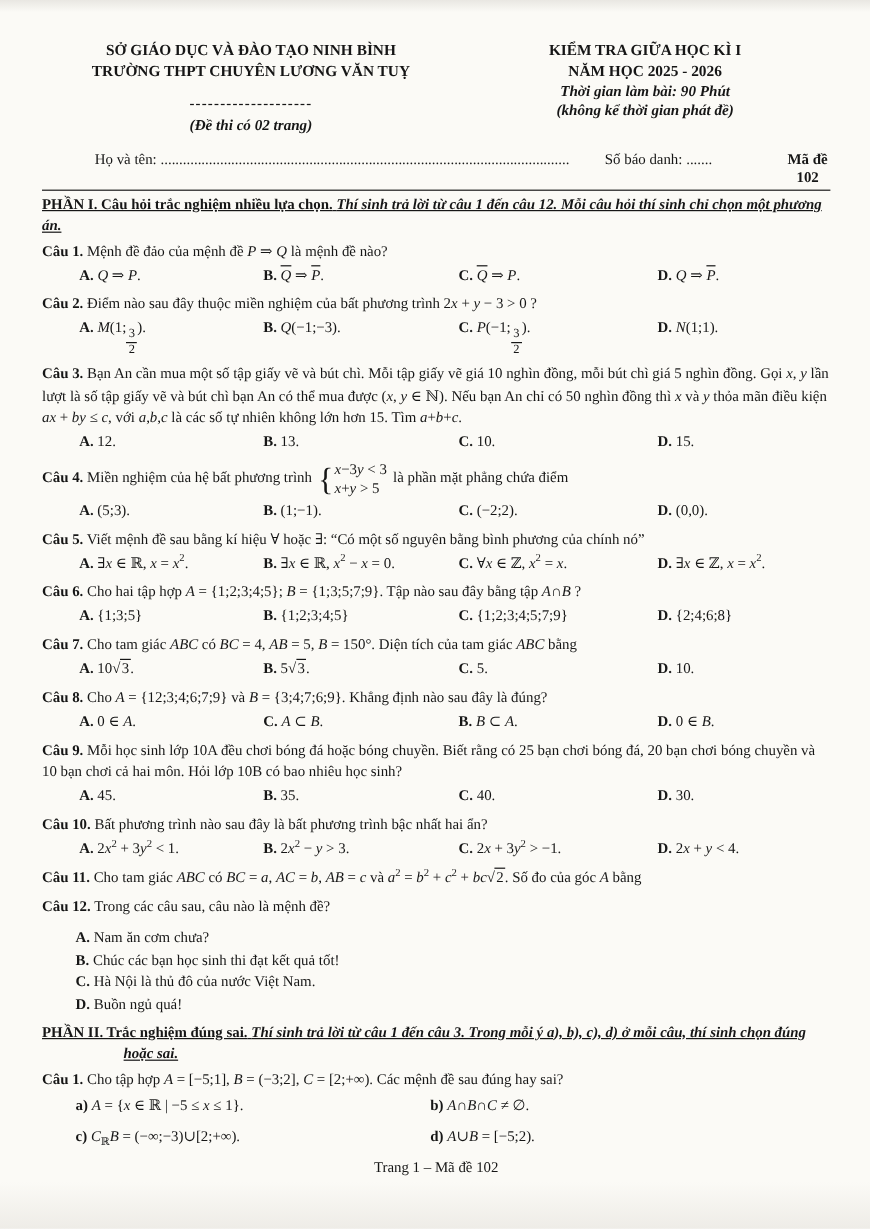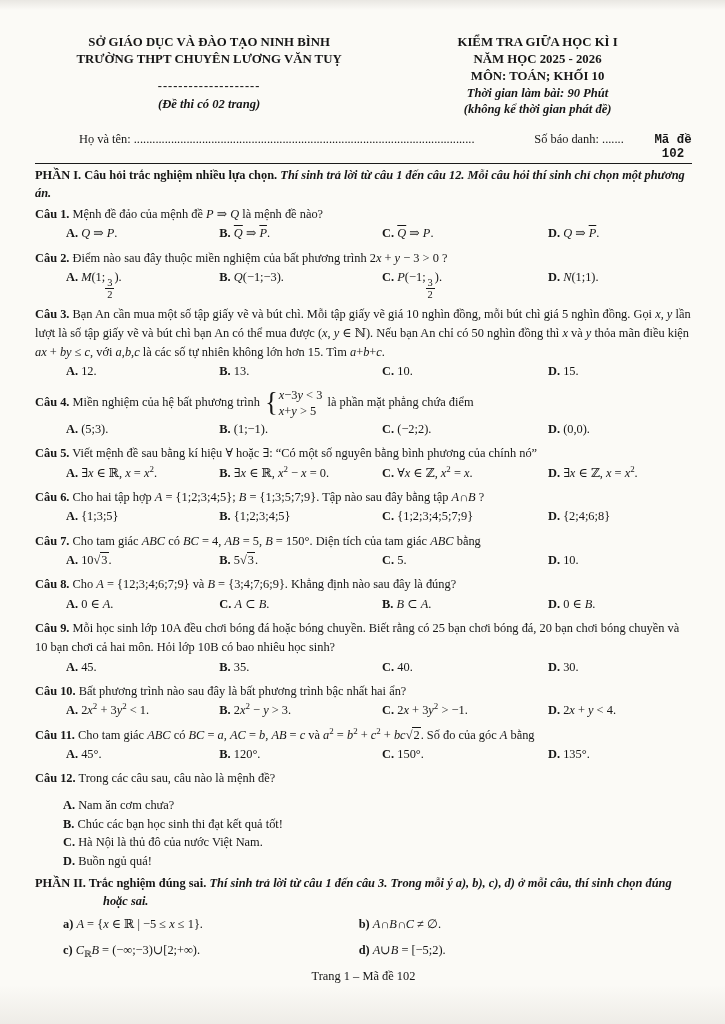--- a/index.html
+++ b/index.html
@@ -18,25 +18,25 @@
   .h-right{width:47%;text-align:center;}
   .h-bold{font-weight:bold;font-size:12.8px;}
   .h-bi{font-weight:bold;font-style:italic;font-size:12.6px;}
   .h-divider{letter-spacing:1px;font-weight:bold;margin-top:14px;line-height:0.8;}
   .h-note{margin-top:4px;}
 
   
   .info-row{display:flex;align-items:baseline;margin-top:14px;padding-bottom:2px;
             border-bottom:1.7px solid #1b1b1b;}
   .info-name{flex:0 0 425px;white-space:nowrap;overflow:hidden;margin-left:44px;}
-  .info-sbd{flex:0 0 150px;white-space:nowrap;overflow:hidden;text-align:center;}
-  .info-code{flex:1;font-weight:bold;text-align:center;font-family:Liberation Mono, monospace;}
-
-  
-  .part-heading{margin:3px 0 2px;line-height:1.45;}
+  .info-sbd{flex:0 0 150px;white-space:nowrap;overflow:hidden;}
+  .info-code{flex:1;font-weight:bold;text-align:center;}
+
+  
+  .part-heading{margin:3px 0 2px;line-height:1.45;text-decoration:underline;}
   .part-heading .pt{font-weight:bold;}
   .part-heading .pi{font-weight:bold;font-style:italic;}
   .hang{padding-left:68px;text-indent:-68px;}
 
   
   .question{margin:0 0 5px;}
   .stem{margin:0;line-height:1.5;}
   .qlabel{font-weight:bold;}
   .options.row4{display:grid;grid-template-columns:24.5% 26% 26.5% 23%;
                 padding-left:31px;margin-top:1px;}
@@ -74,21 +74,20 @@
   <div class="header">
     <div class="h-left">
       <div class="h-bold">SỞ GIÁO DỤC VÀ ĐÀO TẠO NINH BÌNH</div>
       <div class="h-bold">TRƯỜNG THPT CHUYÊN LƯƠNG VĂN TUỴ</div>
       <div class="h-divider">--------------------</div>
       <div class="h-bi h-note">(Đề thi có 02 trang)</div>
     </div>
     <div class="h-right">
       <div class="h-bold">KIỂM TRA GIỮA HỌC KÌ I</div>
       <div class="h-bold">NĂM HỌC 2025 - 2026</div>
-      <div class="h-bold">MÔN: TOÁN; KHỐI 10</div>
       <div class="h-bi">Thời gian làm bài: 90 Phút</div>
       <div class="h-bi">(không kể thời gian phát đề)</div>
     </div>
   </div>
 
   <div class="info-row">
     <div class="info-name"><span>Họ và tên:</span> <span>..............................................................................................................</span></div>
     <div class="info-sbd"><span>Số báo danh:</span> <span>.......</span></div>
     <div class="info-code">Mã đề 102</div>
   </div>
@@ -193,42 +192,37 @@
         <p class="stem"><span class="qlabel">Câu 10.</span> Bất phương trình nào sau đây là bất phương trình bậc nhất hai ẩn?</p>
         <div class="options row4">
           <span class="option"><span class="okey">A.</span> 2<i>x</i><sup>2</sup> + 3<i>y</i><sup>2</sup> &lt; 1.</span>
           <span class="option"><span class="okey">B.</span> 2<i>x</i><sup>2</sup> − <i>y</i> &gt; 3.</span>
           <span class="option"><span class="okey">C.</span> 2<i>x</i> + 3<i>y</i><sup>2</sup> &gt; −1.</span>
           <span class="option"><span class="okey">D.</span> 2<i>x</i> + <i>y</i> &lt; 4.</span>
         </div>
       </div>
       <div class="question">
         <p class="stem"><span class="qlabel">Câu 11.</span> Cho tam giác <i>ABC</i> có <i>BC</i> = <i>a</i>, <i>AC</i> = <i>b</i>, <i>AB</i> = <i>c</i> và <i>a</i><sup>2</sup> = <i>b</i><sup>2</sup> + <i>c</i><sup>2</sup> + <i>bc</i><span class="sqrt">√<span class="rad">2</span></span>. Số đo của góc <i>A</i> bằng</p>
-        <div class="options row4">
-          <span class="option"><span class="okey">A.</span> 45°.</span>
-          <span class="option"><span class="okey">B.</span> 120°.</span>
-          <span class="option"><span class="okey">C.</span> 150°.</span>
-          <span class="option"><span class="okey">D.</span> 135°.</span>
-        </div>
       </div>
       <div class="question">
         <p class="stem"><span class="qlabel">Câu 12.</span> Trong các câu sau, câu nào là mệnh đề?</p>
         <div class="options stack">
           <p class="option"><span class="okey">A.</span> Nam ăn cơm chưa?</p>
           <p class="option"><span class="okey">B.</span> Chúc các bạn học sinh thi đạt kết quả tốt!</p>
           <p class="option"><span class="okey">C.</span> Hà Nội là thủ đô của nước Việt Nam.</p>
           <p class="option"><span class="okey">D.</span> Buồn ngủ quá!</p>
         </div>
       </div>
     </div>
 
   <p class="part-heading hang"><span class="pt">PHẦN II. Trắc nghiệm đúng sai.</span> <span class="pi">Thí sinh trả lời từ câu 1 đến câu 3. Trong mỗi ý a), b), c), d) ở mỗi câu, thí sinh chọn đúng hoặc sai.</span></p>
 
   <div>
       <div class="question">
+        <p class="stem"><span class="qlabel">Câu 1.</span> Cho tập hợp <i>A</i> = [−5;1], <i>B</i> = (−3;2], <i>C</i> = [2;+∞). Các mệnh đề sau đúng hay sai?</p>
         <div class="tf-grid">
           <span><span class="okey">a)</span> <i>A</i> = {<i>x</i> ∈ ℝ | −5 ≤ <i>x</i> ≤ 1}.</span>
           <span><span class="okey">b)</span> <i>A</i>∩<i>B</i>∩<i>C</i> ≠ ∅.</span>
           <span><span class="okey">c)</span> <i>C</i><sub>ℝ</sub><i>B</i> = (−∞;−3)∪[2;+∞).</span>
           <span><span class="okey">d)</span> <i>A</i>∪<i>B</i> = [−5;2).</span>
         </div>
       </div>
     </div>
 
   <div class="footer">Trang 1 – Mã đề 102</div>

